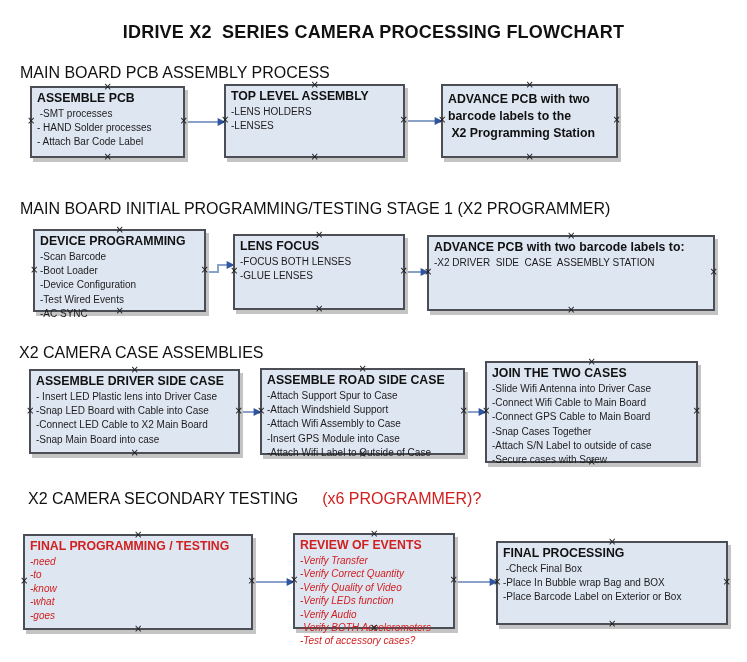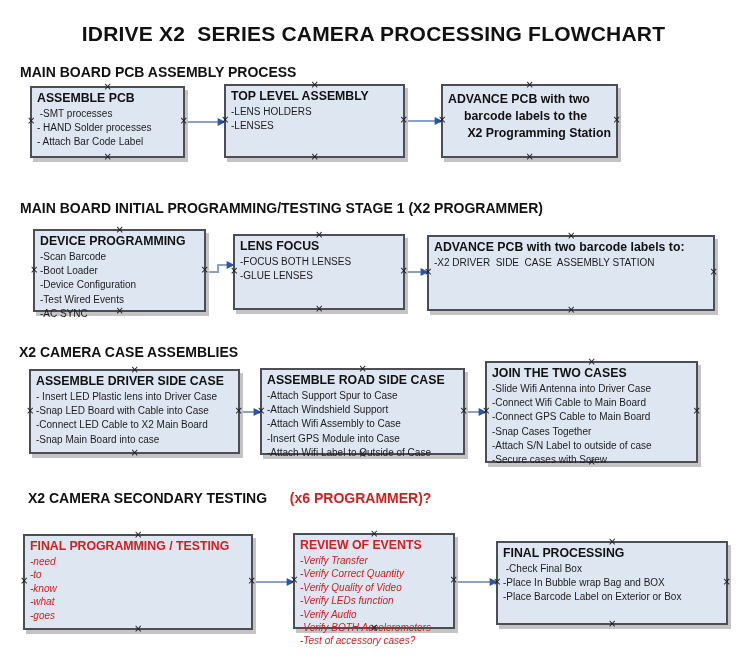--- a/index.html
+++ b/index.html
@@ -1,35 +1,35 @@
 <!DOCTYPE html>
 <html><head>
 <meta charset="utf-8">
 <style>
   html,body{margin:0;padding:0;background:#ffffff;}
   .canvas{position:relative;width:747px;height:662px;background:#fff;overflow:hidden;
           font-family:"Liberation Sans",sans-serif;color:#111;}
   .title{position:absolute;top:22px;left:0;width:100%;text-align:center;
-         font-size:21px;font-weight:bold;letter-spacing:.2px;white-space:pre;}
-  .heading{position:absolute;font-size:14px;font-weight:bold;white-space:pre;}
+         font-size:18px;font-weight:bold;letter-spacing:.2px;white-space:pre;}
+  .heading{position:absolute;font-size:16px;font-weight:normal;white-space:pre;}
   .heading .red{color:var(--red,#d12020);padding-left:15px;}
   #wires{position:absolute;left:0;top:0;z-index:1;pointer-events:none;}
   .node{position:absolute;box-sizing:border-box;z-index:2;
         background:var(--node-fill,#dee6f2);
         border:2px solid var(--node-border,#4b4e55);
         box-shadow:3px 4px 0 var(--node-shadow,#c4c4c4);
         padding:3px 4px 0 5px;overflow:visible;}
   .node-title{font-size:12.3px;line-height:15px;font-weight:bold;white-space:pre;margin-bottom:1px;}
   .node-lines{list-style:none;margin:0;padding:0;}
   .node-lines li{font-size:10px;line-height:14.2px;white-space:pre;color:#1c1c1c;}
   .red-node .node-title,.red-node .node-lines li{color:var(--red,#d12020);}
   .tight .node-lines li{line-height:13.4px;font-style:italic;}
   .bold-lines{padding-top:5px;}
   .bold-lines .node-title{line-height:17px;margin:0;}
-  .bold-lines .node-lines li{font-weight:bold;font-size:12.3px;line-height:17px;color:#111;margin-left:16px;}
+  .bold-lines .node-lines li{font-weight:bold;font-size:12.3px;line-height:17px;color:#111;}
   .cx{position:absolute;font-family:"DejaVu Sans",sans-serif;font-size:10px;line-height:10px;
       color:#1a1a1a;z-index:3;}
   .cx-t{top:-6px;left:50%;margin-left:-4px;}
   .cx-b{bottom:-6px;left:50%;margin-left:-4px;}
   .cx-l{left:-5px;top:50%;margin-top:-6px;}
   .cx-r{right:-5px;top:50%;margin-top:-6px;}
   
   #b1{left:30px;top:86px;width:155px;height:72px;}
   #b2{left:224px;top:84px;width:181px;height:74px;}
   #b3{left:441px;top:84px;width:177px;height:74px;}

